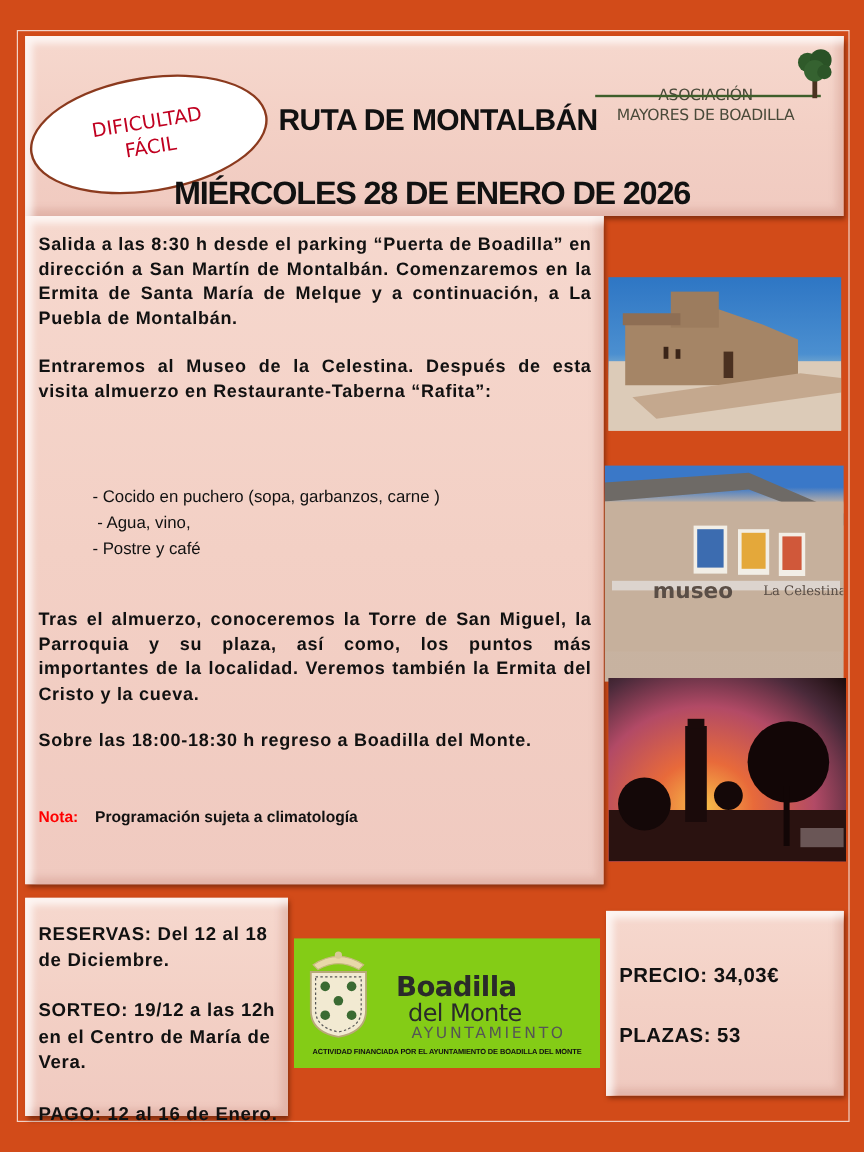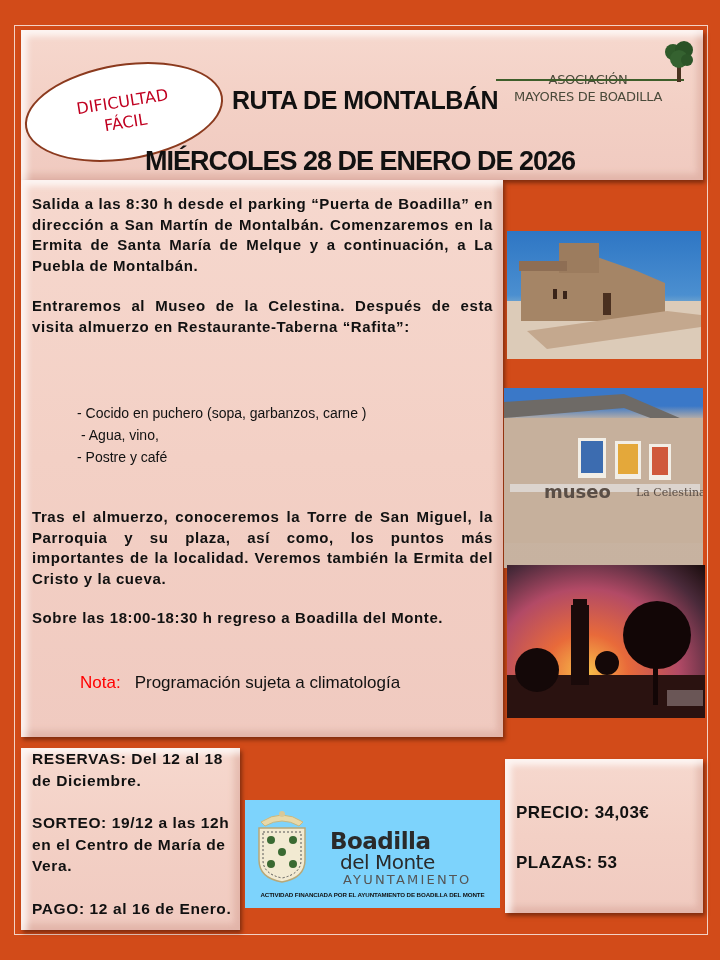--- a/index.html
+++ b/index.html
@@ -67,43 +67,43 @@
     .main-text p { margin-bottom: 20px; }
     .menu {
       position: absolute; left: 56px; top: 222px;
       font-size: 14px; line-height: 22px; color: #111; font-weight: normal;
       letter-spacing: 0;
     }
     .menu div:nth-child(2) { padding-left: 4px; }
     .para3 { position: absolute; left: 11px; top: 327px; width: 461px; }
     .para4 { position: absolute; left: 11px; top: 428px; width: 461px; }
     .note {
-      position: absolute; left: 11px; top: 493px; font-weight: normal; font-size: 17px; color: #111; margin-left: 48px;
+      position: absolute; left: 11px; top: 493px; font-weight: bold; font-size: 13px; color: #111;
     }
     .note .note-label { color: #FF0000; margin-right: 14px; }
 
     
     .photo { position: absolute; overflow: hidden; }
     .photo1 { left: 507px; top: 231px; width: 194px; height: 128px;
       background: linear-gradient(180deg, #2E76C4 0%, #4B8FD0 50%, #8FB6CC 62%, #D8C6B0 70%, #E2D4C4 100%); }
     .photo2 { left: 504px; top: 388px; width: 199px; height: 180px;
       background: linear-gradient(180deg, #3A78C8 0%, #3A78C8 10%, #C8B5A2 18%, #C7B2A0 100%); }
     .photo3 { left: 507px; top: 565px; width: 198px; height: 153px;
       background: radial-gradient(ellipse at 40% 70%, #F8C04A 0%, #E86A3A 25%, #B24A66 55%, #4A2A3A 80%, #1A0C0C 100%); }
 
     
     .reserv { left: 21px; top: 748px; width: 219px; height: 182px; }
     .reserv-text {
       position: absolute; left: 11px; top: 0px; width: 205px;
       font-weight: bold; font-size: 15.5px; line-height: 21.5px; color: #111;
       letter-spacing: 0.6px;
     }
-    .reserv-text p { margin-bottom: 21px; }
+    .reserv-text p { margin-bottom: 21px; margin-top: 20px; }
     .logo-box {
-      position: absolute; left: 245px; top: 800px; width: 255px; height: 108px; background: #7dd3fc;
+      position: absolute; left: 245px; top: 782px; width: 255px; height: 108px; background: #84cc16;
     }
     .shield { position: absolute; left: 6px; top: 8px; width: 62px; height: 76px; }
     .logo-name {
       position: absolute; left: 85px; top: 30px; font-size: 23px; line-height: 22px; font-weight: bold; color: #2A2A2A;
       font-family: "DejaVu Sans", sans-serif; letter-spacing: -0.5px;
     }
     .logo-name2 {
       position: absolute; left: 95px; top: 52px; font-size: 20px; line-height: 20px; color: #2A2A2A;
       font-family: "DejaVu Sans", sans-serif; letter-spacing: -0.5px;
     }

